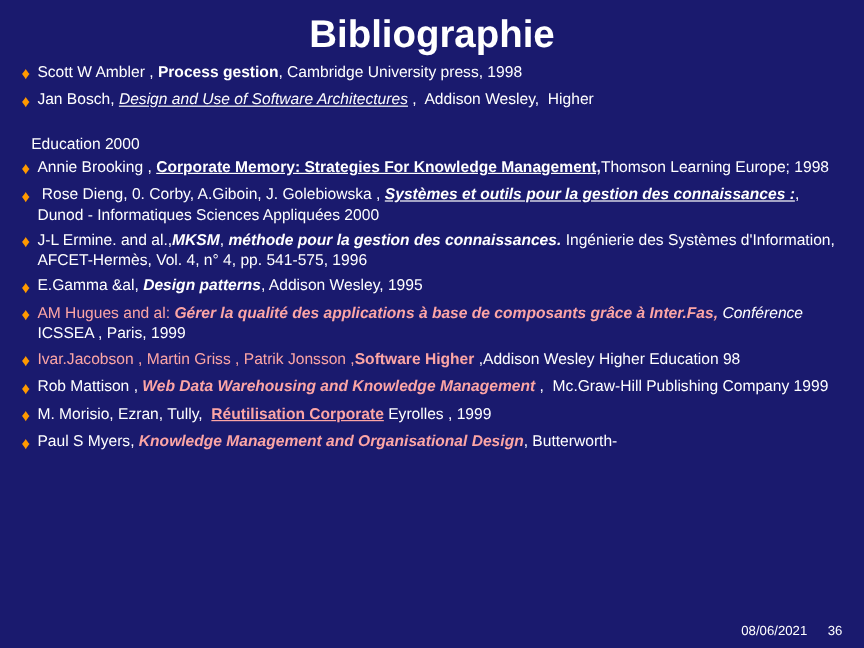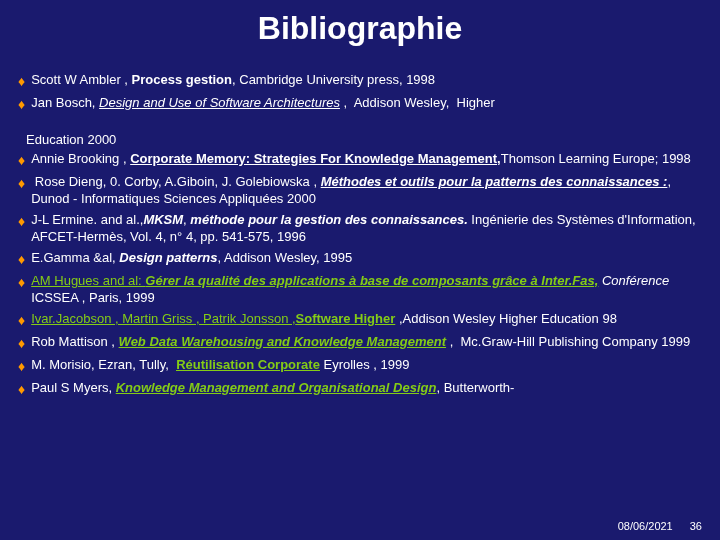--- a/index.html
+++ b/index.html
@@ -24,21 +24,21 @@
       padding: 10px 18px 8px 18px;
       display: flex;
       flex-direction: column;
     }
 
     .title {
       text-align: center;
       font-size: 32px;
       font-weight: bold;
       color: #ffffff;
-      margin-bottom: 24px;
+      margin-bottom: 4px;
       flex-shrink: 0;
     }
 
     .content {
       flex: 1;
       overflow: hidden;
     }
 
     .bullet-item {
       display: flex;
@@ -65,22 +65,21 @@
     .section-label {
       color: #ffffff;
       font-size: 13px;
       margin-bottom: 3px;
       margin-top: 18px;
       font-weight: normal;
       padding-left: 8px;
     }
 
     .link-style {
-      color: #84cc16;
-      text-decoration: underline;
+      color: #fca5a5;
     }
 
     .bottom-bar {
       display: flex;
       justify-content: flex-end;
       align-items: center;
       margin-top: 2px;
       flex-shrink: 0;
     }
 
@@ -120,21 +119,21 @@
 
     <div class="bullet-item">
       <span class="bullet">♦</span>
       <span class="item-text">
         Annie Brooking , <strong><span style="text-decoration:underline;">Corporate Memory: Strategies For Knowledge Management,</span></strong>Thomson Learning Europe; 1998
       </span>
     </div>
     <div class="bullet-item">
       <span class="bullet">♦</span>
       <span class="item-text">
-        &nbsp;Rose Dieng, 0. Corby, A.Giboin, J. Golebiowska , <strong><span style="text-decoration:underline;font-style:italic;">Méthodes et outils pour la patterns des connaissances :</span></strong>, Dunod - Informatiques Sciences Appliquées 2000
+        &nbsp;Rose Dieng, 0. Corby, A.Giboin, J. Golebiowska , <strong><span style="text-decoration:underline;font-style:italic;">Systèmes et outils pour la gestion des connaissances :</span></strong>, Dunod - Informatiques Sciences Appliquées 2000
       </span>
     </div>
     <div class="bullet-item">
       <span class="bullet">♦</span>
       <span class="item-text">
         J-L Ermine. and al.,<strong><em>MKSM</em></strong>, <strong><em>méthode pour la gestion des connaissances.</em></strong> Ingénierie des Systèmes d'Information, AFCET-Hermès, Vol. 4, n° 4, pp. 541-575, 1996
       </span>
     </div>
     <div class="bullet-item">
       <span class="bullet">♦</span>

